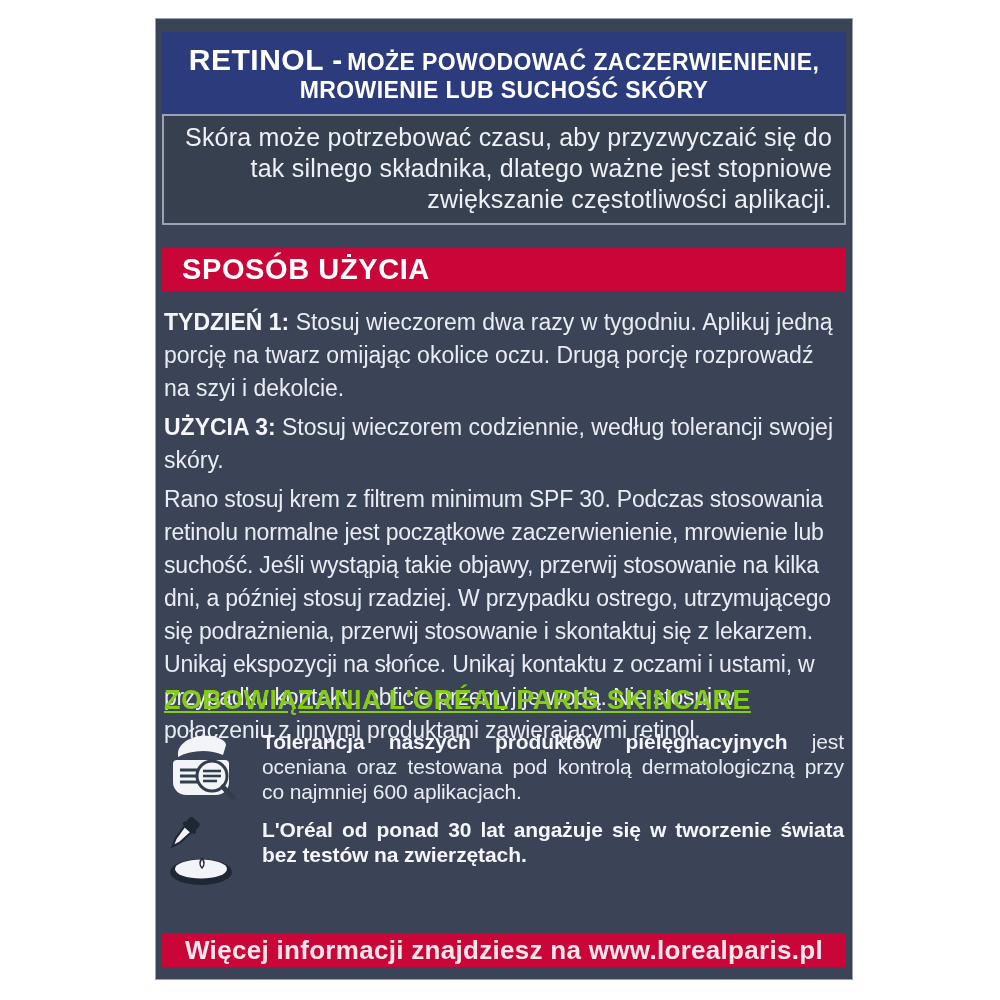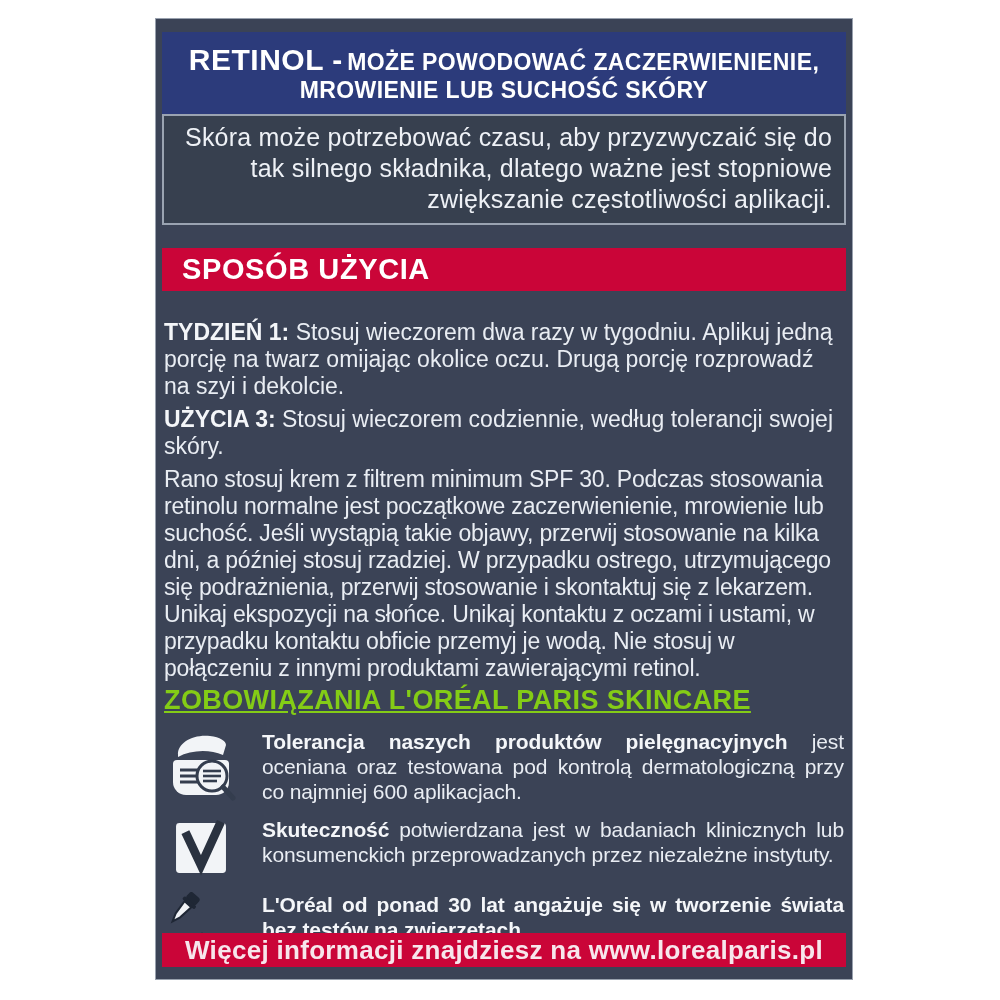--- a/index.html
+++ b/index.html
@@ -22,21 +22,21 @@
     margin:0 6px;background:#37404f;border:2px solid #9aa3b1;
     padding:6px 12px 8px;font-size:25px;line-height:31px;color:#eef1f6;
     letter-spacing:.2px;
     text-align:right;
   }
   .red-banner{
     margin:23px 6px 0;background:#ca0538;height:43px;display:flex;align-items:center;
     padding-left:20px;box-sizing:border-box;
   }
   .red-banner span{font-size:29px;font-weight:bold;color:#ffffff;letter-spacing:.6px;}
-  .usage{margin:28px 8px 0;font-size:23px;line-height:27px;color:#e9edf3;}
+  .usage{margin:15px 8px 0;font-size:23px;line-height:33px;color:#e9edf3;}
   .usage p{margin:0 0 6px;}
   .usage p.details{margin-top:1px;letter-spacing:-0.2px;}
   .usage b{font-weight:bold;color:#f4f6f9;}
   .commit{position:absolute;left:8px;right:8px;top:666px;}
   .commit-heading{
     margin:0;font-size:27px;font-weight:bold;color:#84cc16;letter-spacing:.4px;
     white-space:nowrap;
     text-decoration:underline;
   }
   .commit-row{display:flex;align-items:flex-start;gap:24px;margin-top:13px;}
@@ -95,29 +95,20 @@
             <line x1="38" y1="42" x2="56" y2="42"></line>
             <line x1="38" y1="47" x2="56" y2="47"></line>
             <line x1="38" y1="52" x2="52" y2="52"></line>
           </g>
           <line x1="58" y1="58" x2="68" y2="69" stroke="#343d4e" stroke-width="5" stroke-linecap="round"></line>
         </svg>
       </span>
       <p><b>Tolerancja naszych produktów pielęgnacyjnych</b> <span>jest oceniana oraz testowana pod kontrolą dermatologiczną przy co najmniej 600 aplikacjach.</span></p>
     </div>
 
-    <div class="commit-row">
-      <span class="icon">
-        <svg width="62" height="62" viewBox="0 0 72 72">
-          <rect x="7" y="7" width="58" height="58" rx="4" fill="#f2f4f7"></rect>
-          <path d="M20 22 L36 56 L57 10" stroke="#2a3240" stroke-width="10" fill="none" stroke-linecap="square"></path>
-        </svg>
-      </span>
-      <p><b>Skuteczność</b> <span>potwierdzana jest w badaniach klinicznych lub konsumenckich przeprowadzanych przez niezależne instytuty.</span></p>
-    </div>
 
     <div class="commit-row">
       <span class="icon">
         <svg width="72" height="72" viewBox="0 0 72 72">
           <ellipse cx="36" cy="55" rx="31" ry="13" fill="#1f2735"></ellipse>
           <ellipse cx="36" cy="52" rx="26" ry="9.5" fill="#f2f4f7"></ellipse>
           <g transform="rotate(42 22 14)">
             <rect x="15" y="0" width="13" height="9" rx="3" fill="#1f2735"></rect>
             <rect x="13.5" y="8" width="16" height="4" rx="1.5" fill="#1f2735"></rect>
             <path d="M17 12 h9 l-1.5 15 l-3 8 l-3 -8 z" fill="#f2f4f7" stroke="#1f2735" stroke-width="2"></path>

